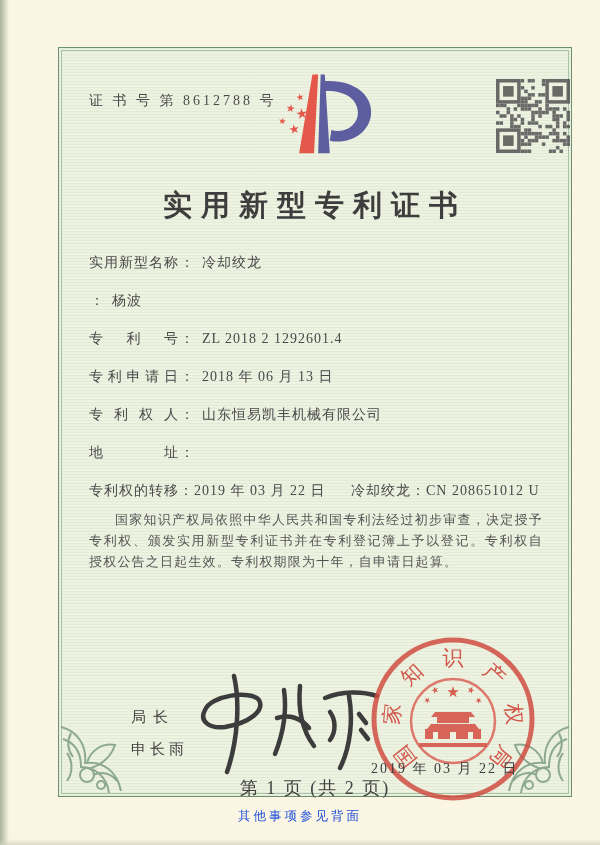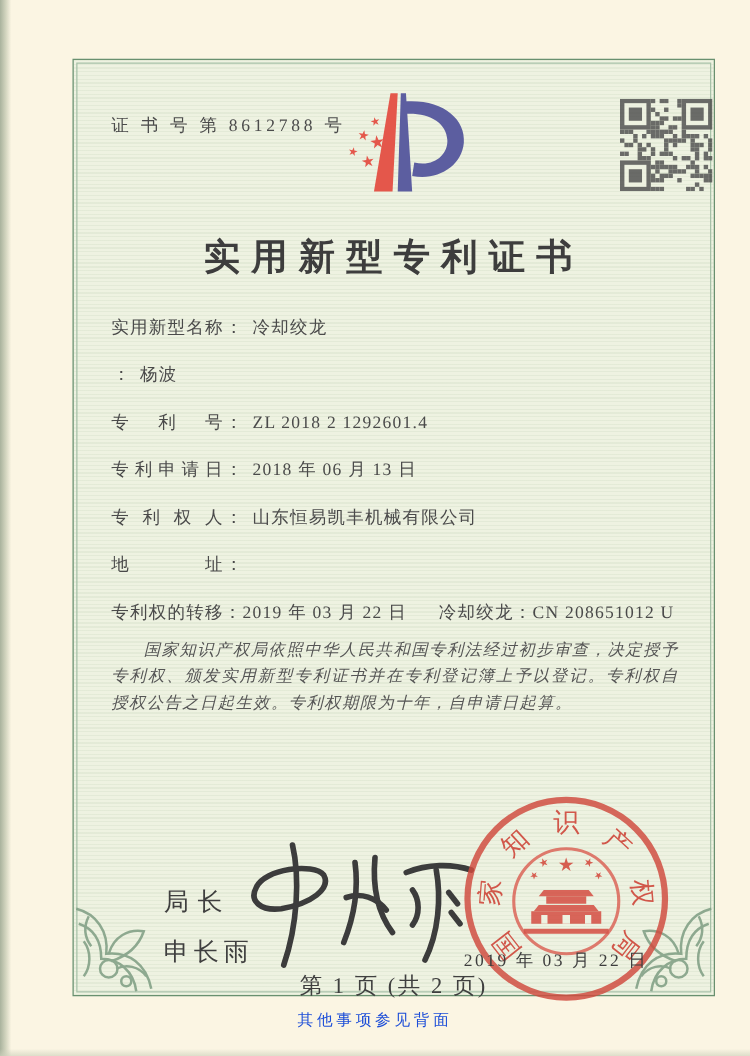--- a/index.html
+++ b/index.html
@@ -44,26 +44,26 @@
   }
   .f-row{display:flex;align-items:center;line-height:24px;margin-bottom:14px;}
   .f-label{
     display:inline-block;width:90px;flex:0 0 90px;
     text-align:justify;text-align-last:justify;letter-spacing:1px;
   }
   .f-colon{flex:0 0 auto;margin:0 8px 0 1px;}
   .f-value{flex:1 1 auto;letter-spacing:1px;}
   .grant-row{display:flex;line-height:24px;margin-bottom:6px;letter-spacing:1px;}
   .grant-date{flex:0 0 262px;}
-  .paras{font-style:italic;}
+  .paras{}
   .paras p{
     margin:0;padding:0;font-size:13px;line-height:21px;
     text-align:justify;text-indent:2em;letter-spacing:1.2px;color:#555;
   }
-  .director{position:absolute;left:72px;top:660px;font-size:20px;color:#3f3f3f;font-family:Liberation Mono, monospace;}
+  .director{position:absolute;left:72px;top:660px;font-size:15px;color:#3f3f3f;font-family:Liberation Mono, monospace;}
   .director .d-title{letter-spacing:7px;margin-bottom:13px;}
   .director .d-name{letter-spacing:4px;}
   .signature{position:absolute;left:128px;top:622px;width:200px;height:110px;}
   .seal{position:absolute;left:308px;top:585px;width:172px;height:172px;opacity:.92;}
   .seal-date{
     position:absolute;left:312px;top:712px;font-size:14px;letter-spacing:2px;color:#3e3e3e;
     white-space:nowrap;
   }
   .page-num{
     position:absolute;left:0;right:0;top:728px;text-align:center;

